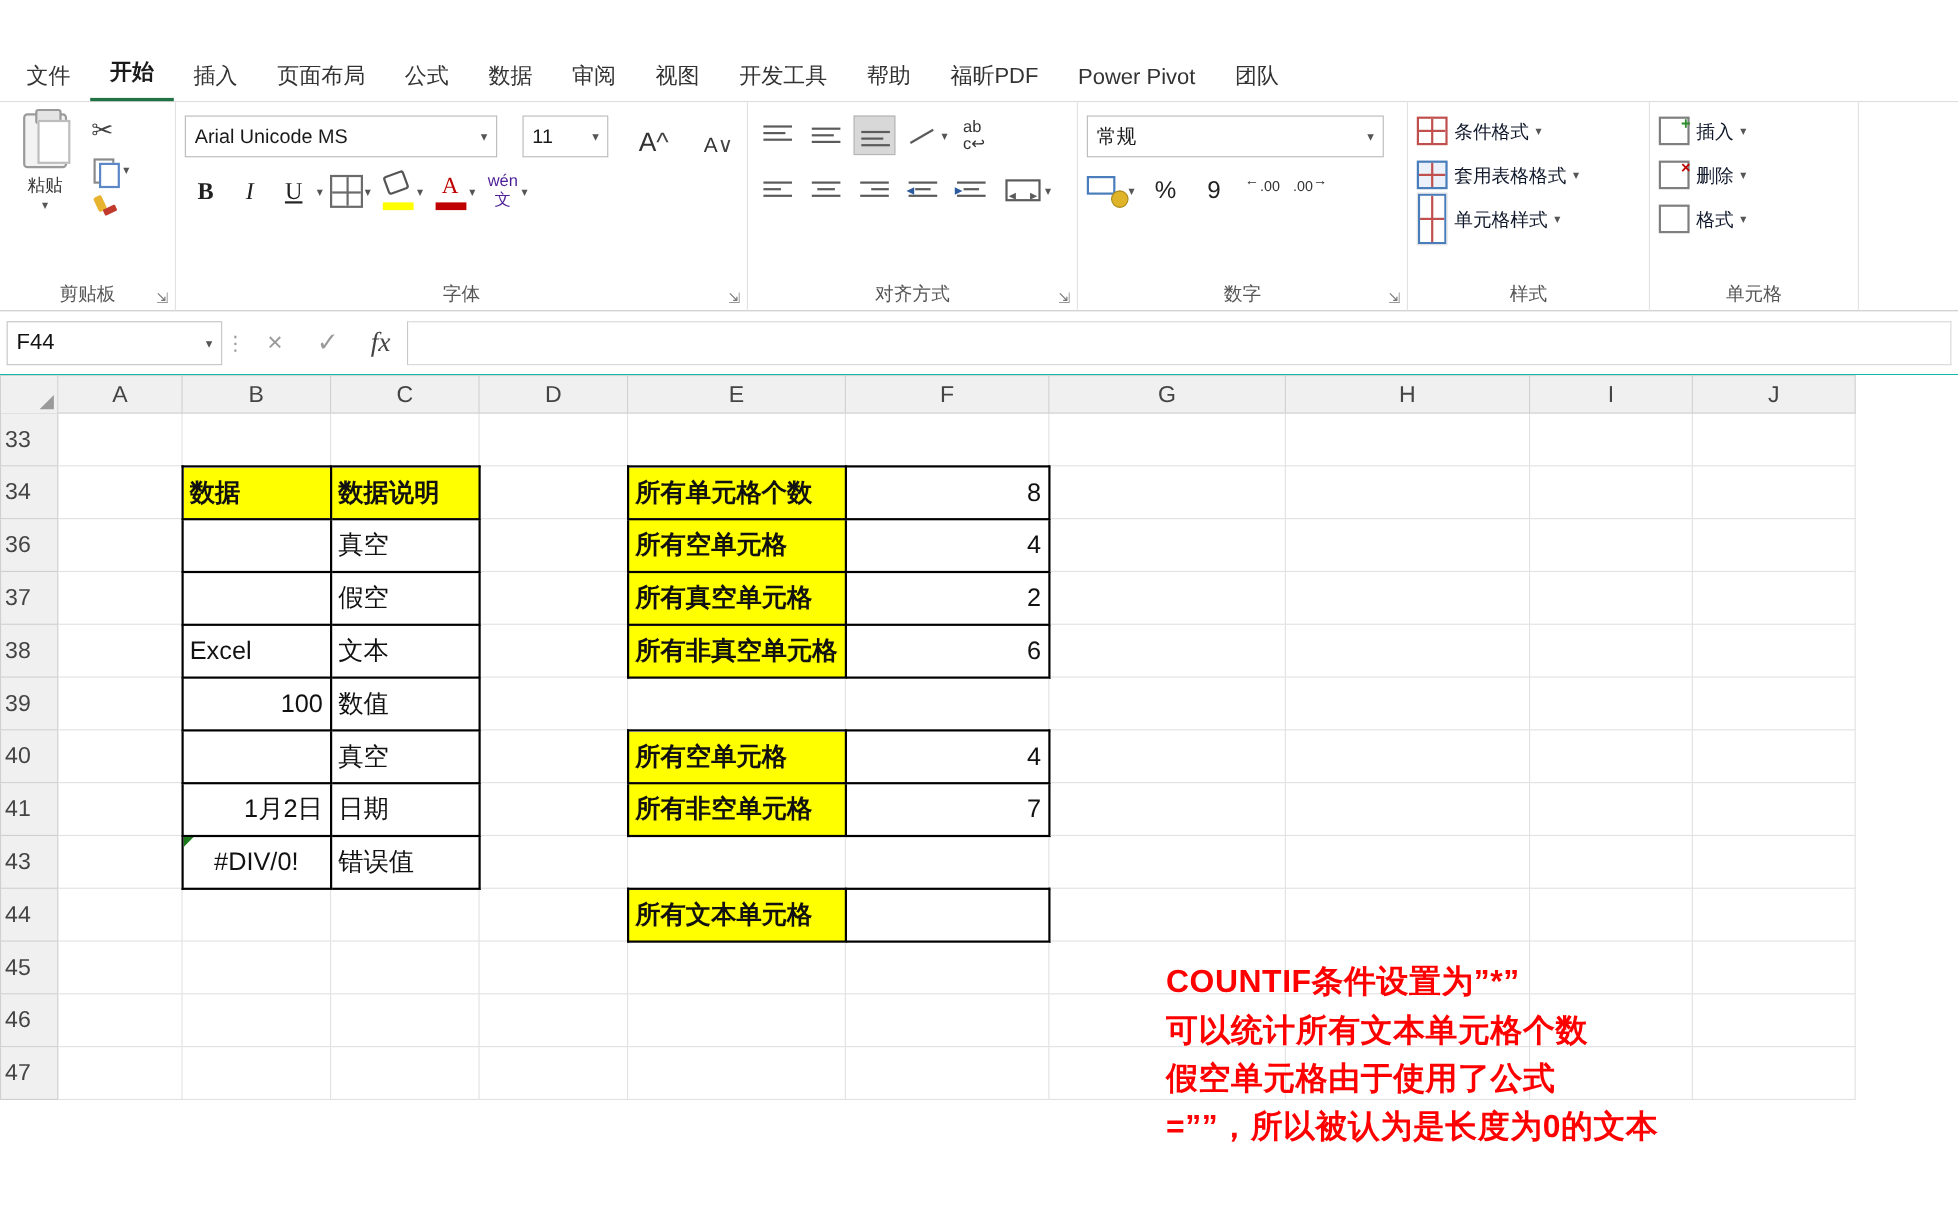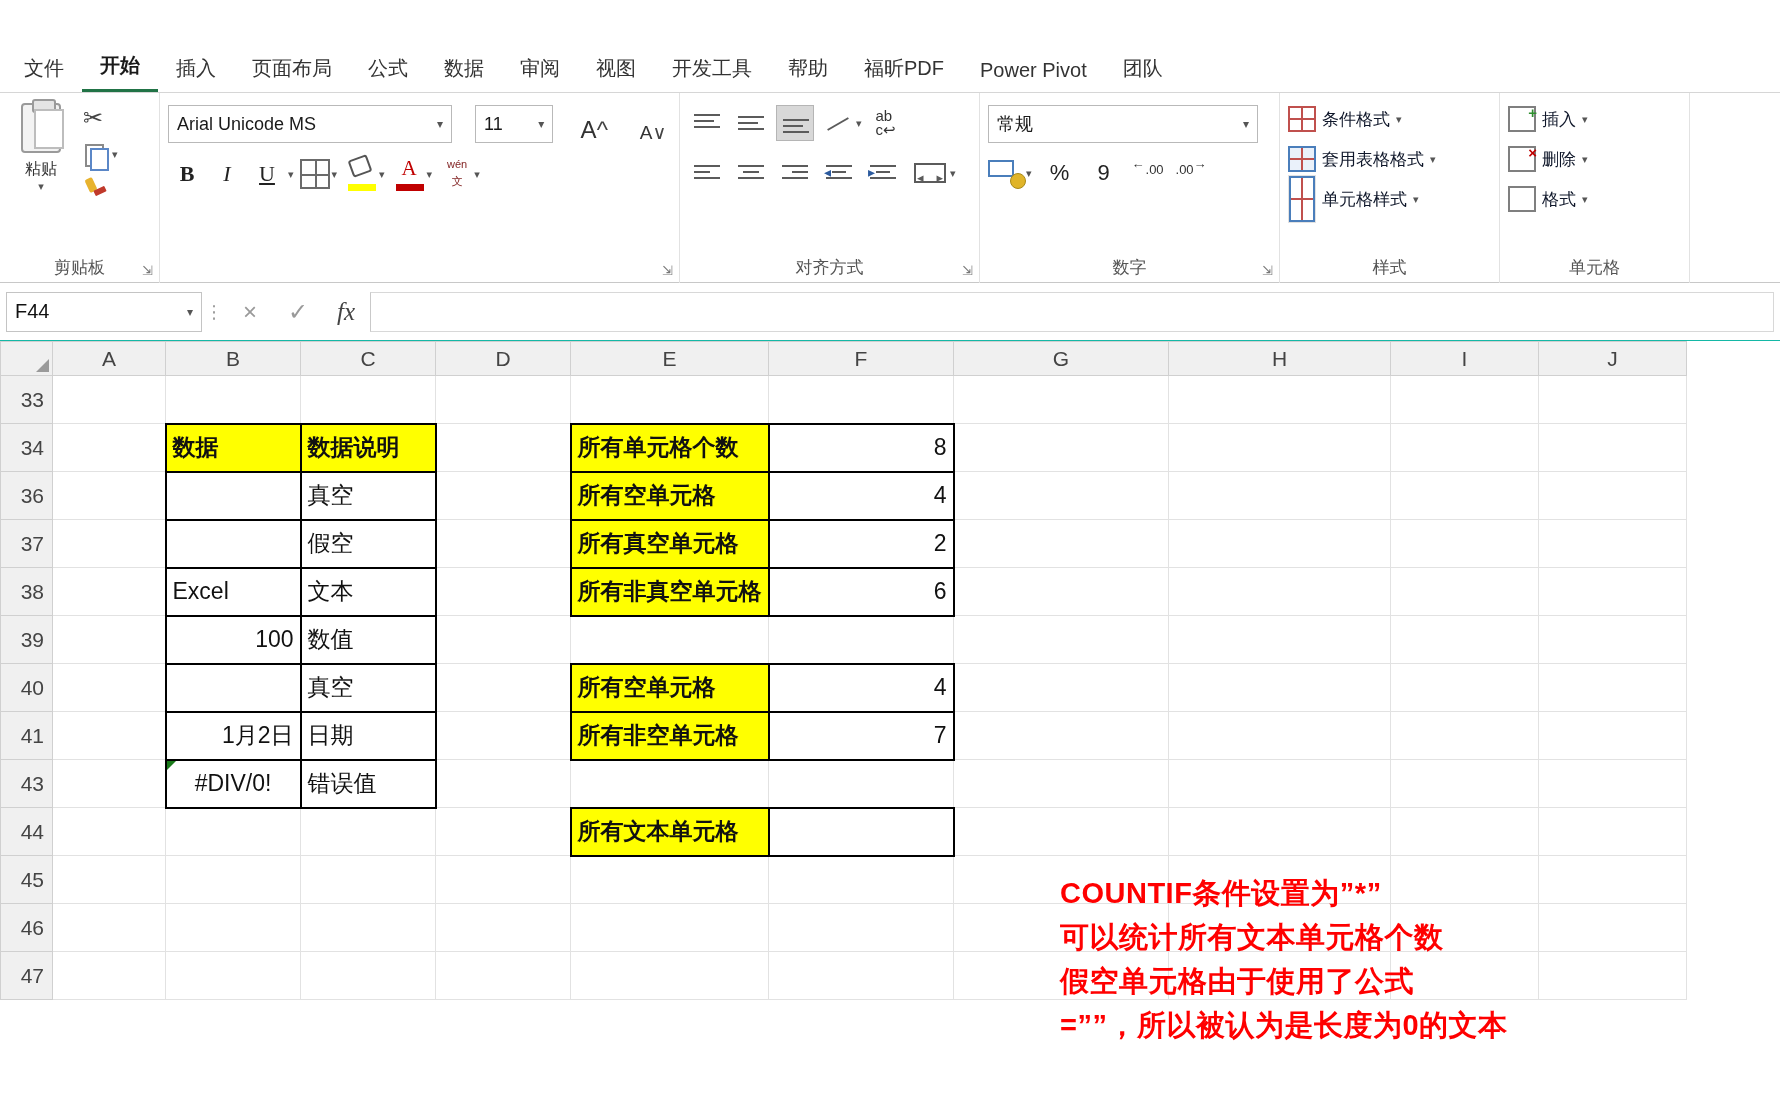--- a/index.html
+++ b/index.html
@@ -135,21 +135,21 @@
   .split .caret { margin-left: -2px; margin-right: 4px; }
   .borders-ic { width: 30px; height: 30px; border: 2px solid #6b6b6b; position: relative; }
   .borders-ic:before { content:""; position:absolute; left:50%; top:0; bottom:0; width:2px; background:#6b6b6b; }
   .borders-ic:after { content:""; position:absolute; top:50%; left:0; right:0; height:2px; background:#6b6b6b; }
   .fill-ic { width: 30px; height: 34px; position: relative; }
   .fill-ic .bucket { position:absolute; left:3px; top:0; width:20px; height:18px; border:2px solid #555; border-radius:3px; transform: rotate(-20deg); background:#fff; }
   .fill-ic .bar { position:absolute; left:1px; bottom:0; width:28px; height:7px; background:#ffff00; }
   .fontcolor-ic { width: 30px; height: 34px; position: relative; }
   .fontcolor-ic .a { position:absolute; left:7px; top:-1px; font-size:21px; color:#c00000; font-family:"Liberation Serif", serif; }
   .fontcolor-ic .bar { position:absolute; left:1px; bottom:0; width:28px; height:7px; background:#c00000; }
-  .wen-ic { width: 34px; height: 36px; color:#7f1d1d; font-size: 11px; line-height: 17px; text-align:center; }
+  .wen-ic { width: 34px; height: 36px; color:#4c1d95; font-size: 15px; line-height: 17px; text-align:center; }
 
   
   .g-align { width: 300px; }
   .al-row { display: flex; gap: 6px; align-items: center; padding-top: 6px; }
   .al-row.second { padding-top: 14px; }
   .albtn { width: 38px; height: 36px; position: relative; }
   .albtn .ln { position: absolute; left: 6px; height: 2px; background: #5b5b5b; }
   .albtn.sel { background: #d8d8d8; border: 1px solid #b5b5b5; }
   .mergebtn { width: 44px; height: 36px; position: relative; border: 0; }
   .mergebtn .box { position:absolute; left:6px; top:8px; width:32px; height:20px; border:2px solid #5b5b5b; }
@@ -209,21 +209,21 @@
   }
 
   
   .grid-wrap { position: relative; width: 1780px; height: 790px; background: #fff; overflow: hidden; }
   table.sheet { border-collapse: collapse; table-layout: fixed; }
   .colhdr th, .rowhdr {
     background: #f0f0f0; border: 1px solid #d0d0d0;
     font-weight: 400; font-size: 21px; color: #444; text-align: center;
   }
   .colhdr th { height: 34px; }
-  .rowhdr { width: 52px; text-align: right; padding-right: 8px; }
+  .rowhdr { width: 52px; text-align: right; padding-right: 24px; }
   .cell { border: 1px solid #e2e2e2; height: 48px; font-size: 23px; color: #111; padding: 0 6px; overflow: hidden; white-space: nowrap; }
   .corner { width: 52px; background: #f0f0f0; border: 1px solid #d0d0d0; position: relative; }
   .corner:after {
     content:""; position:absolute; right:3px; bottom:3px;
     border-left: 13px solid transparent; border-bottom: 13px solid #9a9a9a;
   }
   .yellow { background: #ffff00; font-weight: 700; }
   .boxed { border: 2px solid #000; }
   .tright { text-align: right; }
   .tleft { text-align: left; }
@@ -339,20 +339,21 @@
             </div>
           <div class="caret">▾</div>
         </div>
         <div class="split">
           <div class="fbtn">
               <div class="wen-ic">wén<br>文</div>
             </div>
           <div class="caret">▾</div>
         </div>
       </div>
+      <div class="group-title">字体</div>
       <div class="group-launcher">⇲</div>
     </div>
 
     <div class="group g-align">
       <div class="al-row">
         <div class="albtn">
           <div class="ln" style="top:9px;width:26px;"></div>
             <div class="ln" style="top:15px;width:20px;"></div>
             <div class="ln" style="top:21px;width:26px;"></div>
         </div>

